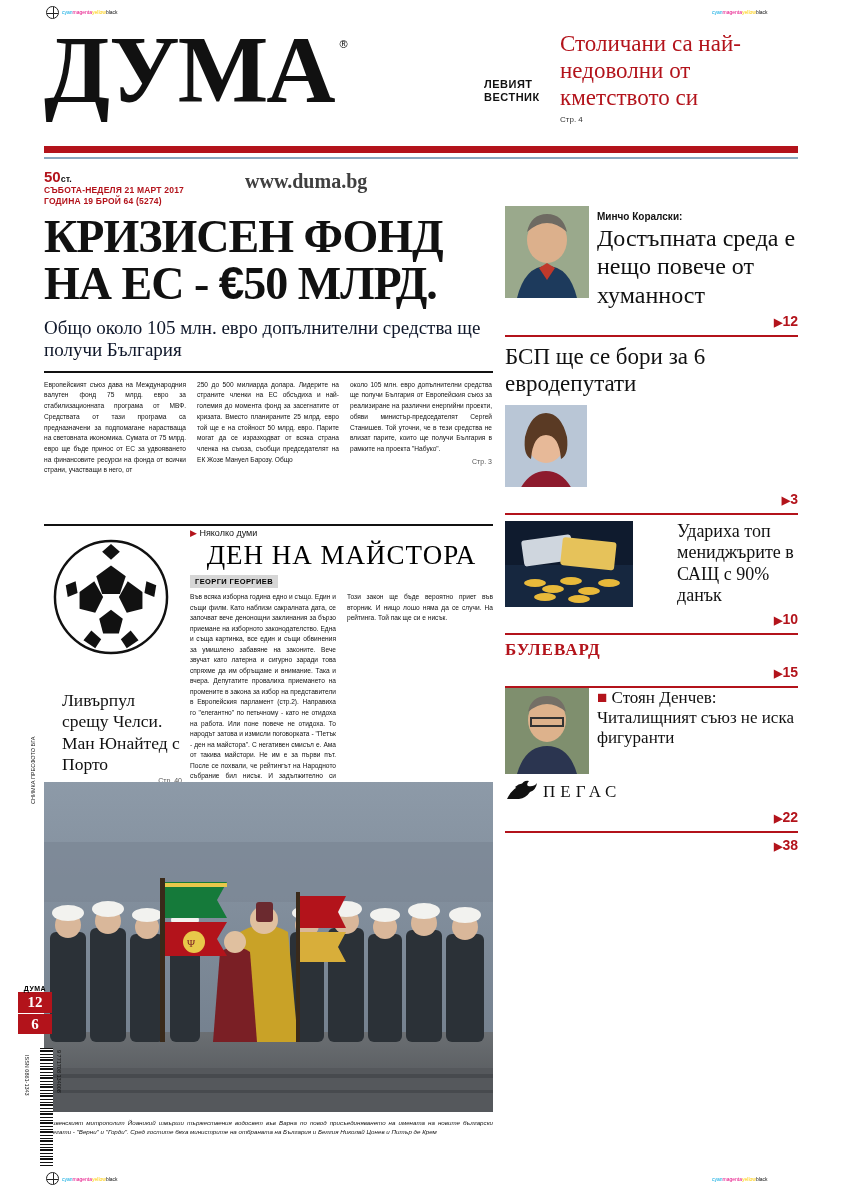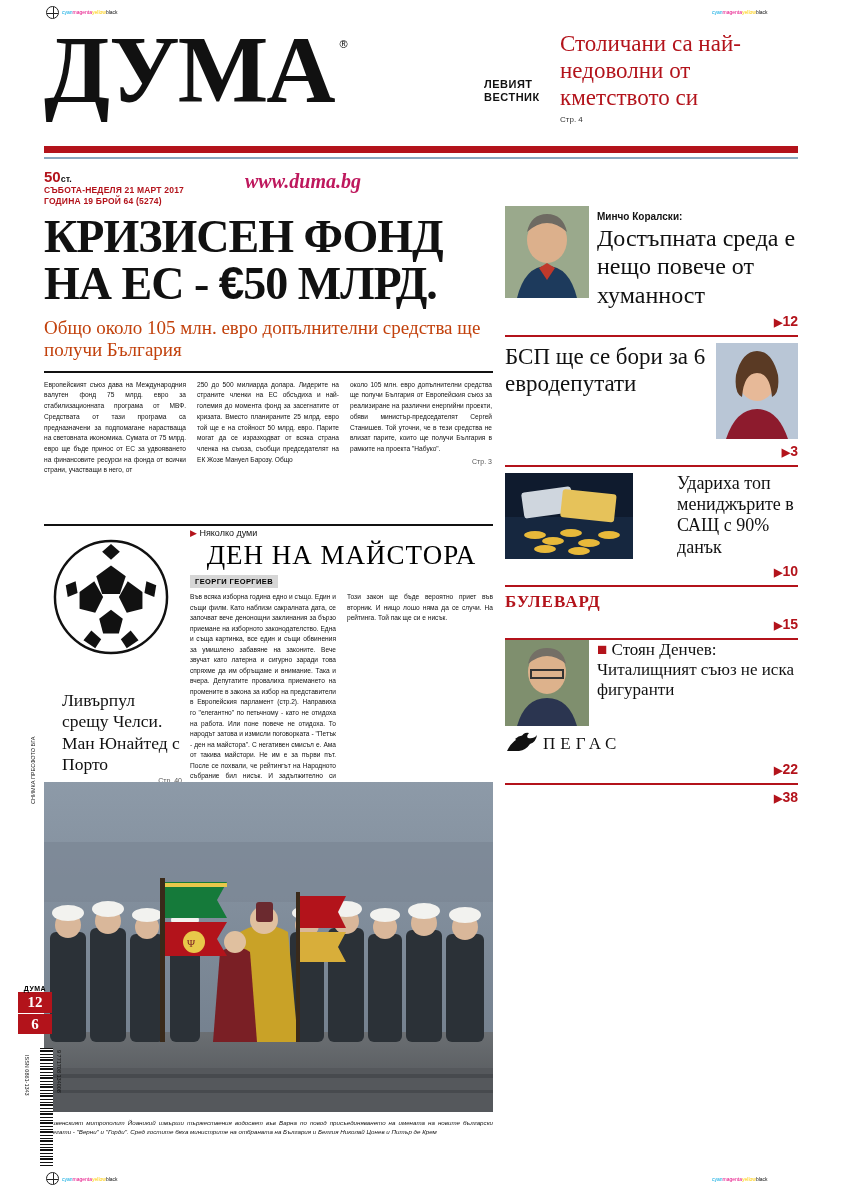--- a/index.html
+++ b/index.html
@@ -59,34 +59,34 @@
 
   .rule-thick { position: absolute; left: 44px; right: 44px; height: 7px; background: #b3131b; }
   .rule-thin  { position: absolute; left: 44px; right: 44px; height: 2px; background: #8aa8bf; }
 
   .issue { position: absolute; left: 44px; top: 168px; width: 200px; }
   .issue .price { font-size: 15px; font-weight: bold; color: #b3131b; }
   .issue .price small { font-size: 9px; color: #111; font-weight: bold; }
   .issue .lines { font-size: 8.5px; color: #b3131b; font-weight: bold; line-height: 1.35; letter-spacing: .2px;}
   .site {
     position: absolute; left: 245px; top: 170px;
-    font-size: 20px; font-weight: bold; font-style: italic; color: #be185d;
+    font-size: 20px; font-weight: bold; color: #404040;
     font-family: "Liberation Serif", serif;
   }
 
   
   .lead { position: absolute; left: 44px; top: 214px; width: 449px; }
   .lead h1 {
     font-family: "Liberation Serif", serif;
     font-size: 46px; line-height: 1.0; color: #111; letter-spacing: -1px;
   }
   .lead h1 .eur { font-family: "Liberation Sans", sans-serif; }
   .lead h2 {
     margin-top: 10px;
-    font-size: 19px; line-height: 1.18; font-weight: normal; color: #c2410c;
+    font-size: 19px; line-height: 1.18; font-weight: normal; color: #0f172a;
     font-family: "Liberation Serif", serif;
   }
   .lead-rule { height: 2px; background: #111; margin: 9px 0 7px; }
   .cols3 { display: flex; gap: 11px; }
   .cols3 .col { width: 142px; }
   .body-txt {
     font-size: 6.6px; line-height: 1.62; text-align: justify; color: #111;
   }
   .pgref { text-align: right; font-size: 7px; color: #555; margin-top: 3px; }
 
@@ -392,21 +392,21 @@
           <div class="kicker">Минчо Коралски:</div>
           <h3>Достъпната среда е нещо повече от хуманност</h3>
         </div>
       </div>
       <div class="pgtag" style="margin-top:4px;">
         <span class="tri">▶</span><span>12</span>
       </div>
     </div>
 
     <div class="block" style="padding-bottom:6px;">
-      <div style="display:flex; gap:8px; padding-top:6px;">
+      <div style="display:flex; gap:8px; padding-top:6px;flex-direction:column;">
         <div style="flex:1;">
           <h3 style="font-size:23px;">БСП ще се бори за 6 евродепутати</h3>
         </div>
         <div class="thumb" style="width:82px;height:96px;flex:0 0 82px;">
           <svg viewBox="0 0 82 96" width="82" height="96" preserveAspectRatio="none" aria-hidden="true">
             <rect width="82" height="96" fill="#b9c6d6"></rect>
             <ellipse cx="41" cy="36" rx="19" ry="22" fill="#e7b998"></ellipse>
             <path d="M20 32 q6 -24 21 -24 q15 0 21 24 q2 18 -6 22 q-2 -24 -15 -24 q-13 0 -15 24 q-8 -4 -6 -22z" fill="#5a3a24"></path>
             <path d="M10 96 q10 -30 31 -30 q21 0 31 30z" fill="#8d1b2d"></path>
           </svg>

